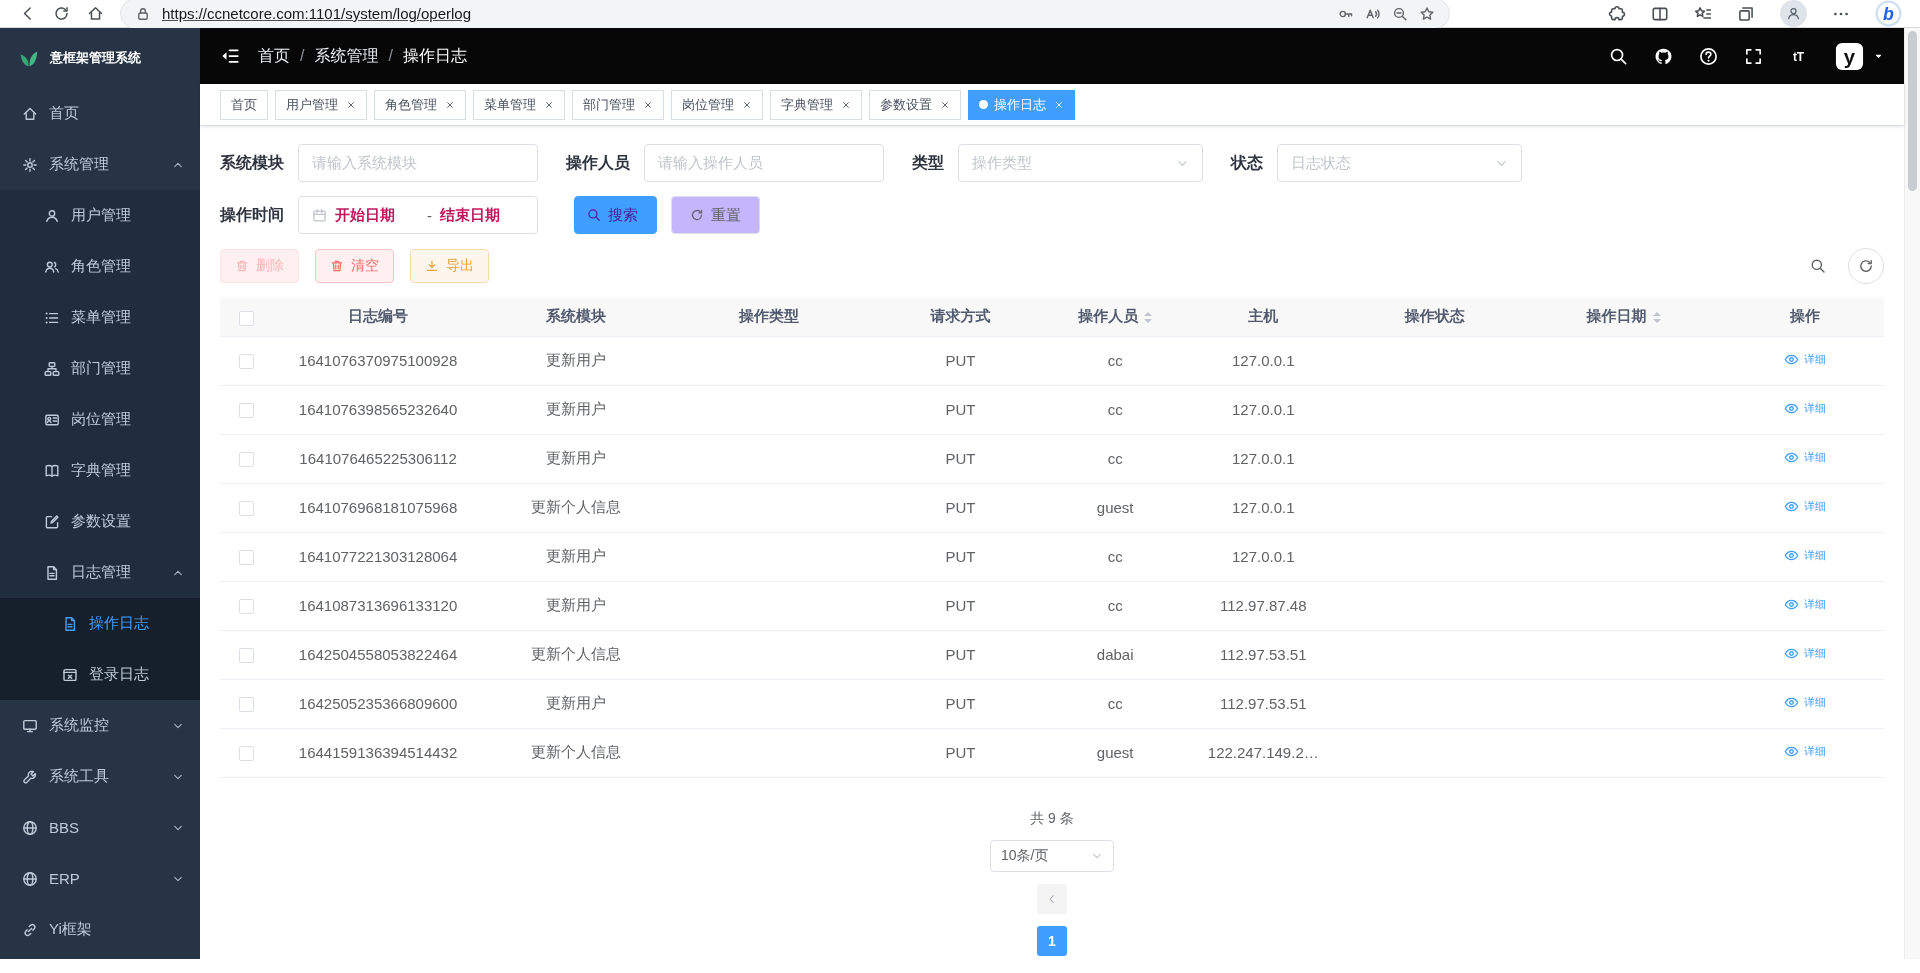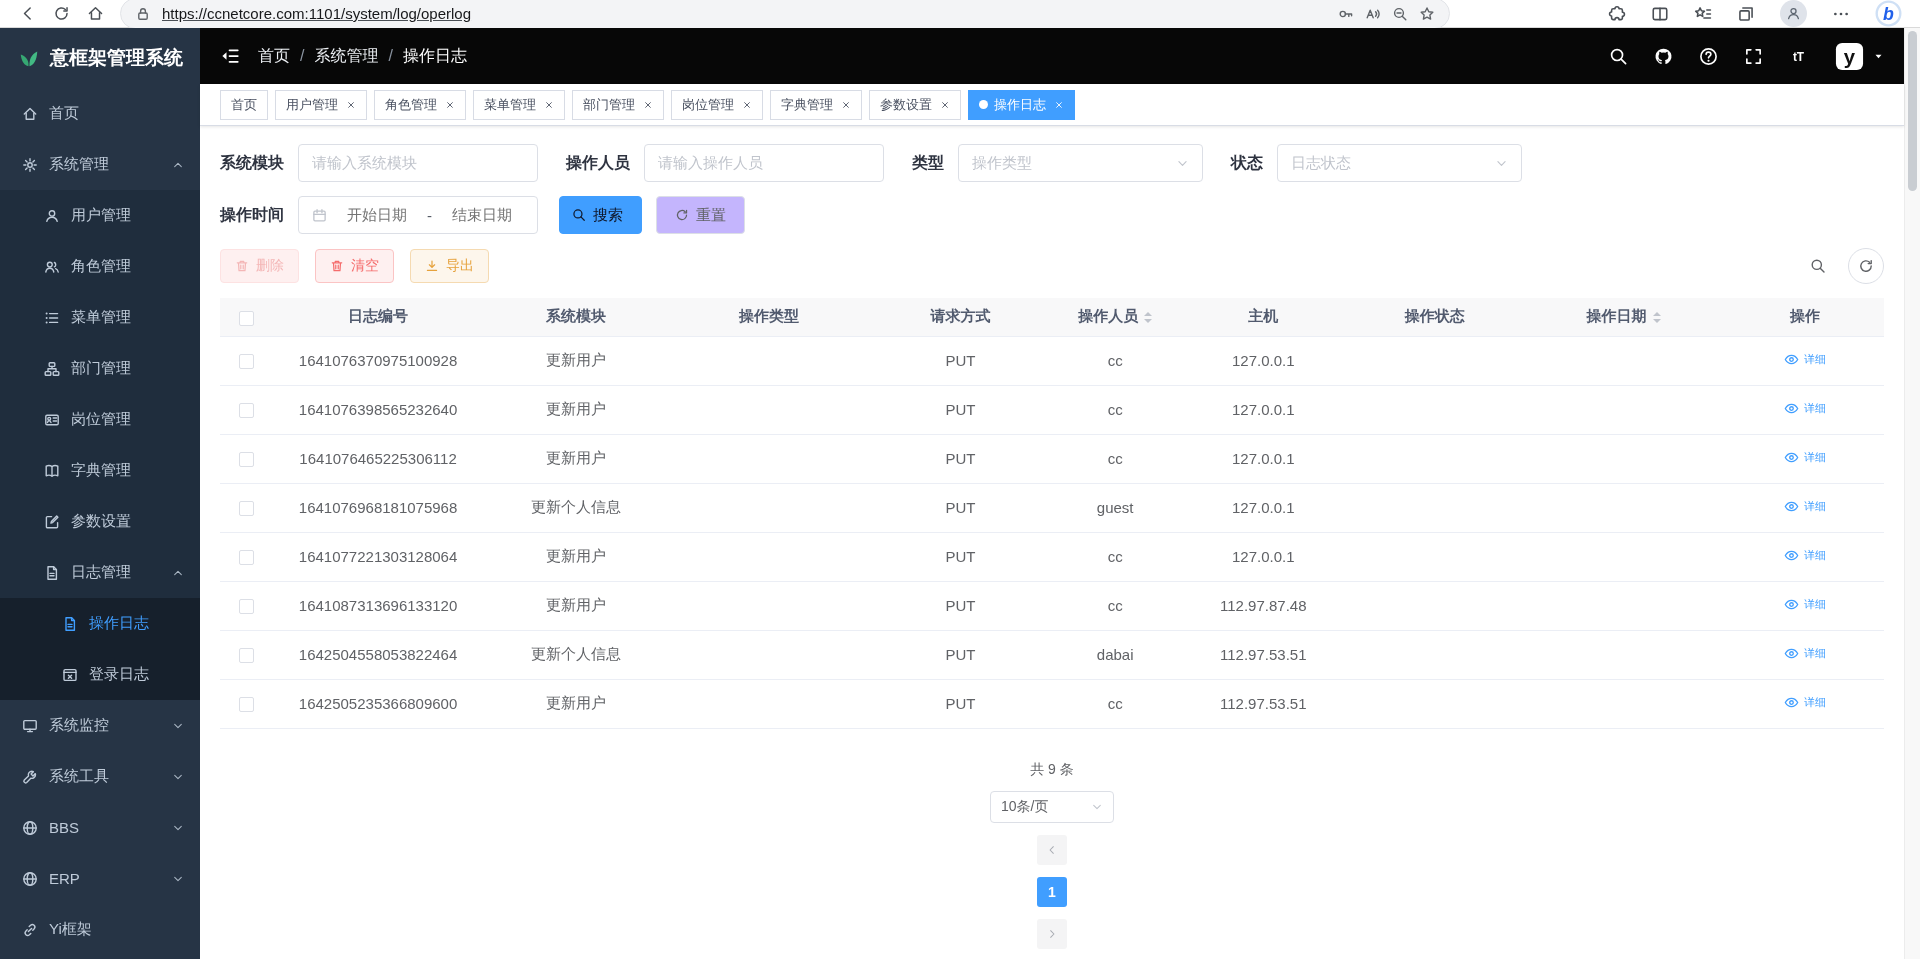--- a/index.html
+++ b/index.html
@@ -21,21 +21,21 @@
   .b-right{margin-left:auto;display:flex;align-items:center;gap:25px;padding-right:8px;font-size:18px;}
   .b-right>span{cursor:pointer;display:flex;}
   .profile-circle{width:27px;height:27px;border-radius:50%;background:#dfe3ea;color:#5c6570;display:flex;align-items:center;justify-content:center;font-size:15px;}
   .bing{font-size:27px;}
 
   
   .app{display:flex;height:931px;}
 
   
   .sidebar{width:200px;background:#263445;flex-shrink:0;display:flex;flex-direction:column;overflow:hidden;}
-  .logo{height:60px;display:flex;align-items:center;gap:10px;padding-left:18px;color:#fff;font-weight:bold;font-size:19px;flex-shrink:0;}
+  .logo{height:60px;display:flex;align-items:center;gap:10px;padding-left:18px;color:#fff;font-weight:bold;font-size:13px;flex-shrink:0;}
   .logo .svg-ic{font-size:22px;}
   .menu{flex:1;overflow:hidden;font-size:15px;color:#bfcbd9;}
   .menu-item{height:51px;display:flex;align-items:center;gap:11px;cursor:pointer;white-space:nowrap;}
   .menu-item.l1{padding-left:22px;}
   .menu-item.l2{padding-left:44px;}
   .menu-item.l3{padding-left:62px;}
   .menu-item .mi-ic{font-size:16px;display:flex;}
   .menu-item .chev{margin-left:auto;margin-right:16px;font-size:12px;display:flex;color:#aab7c4;}
   .submenu{background:#1f2d3d;}
   .submenu .submenu{background:#16202c;}
@@ -68,26 +68,26 @@
   .filter-row{display:flex;align-items:center;margin-bottom:14px;}
   .f-group{display:flex;align-items:center;margin-right:28px;}
   .f-label{font-size:16px;font-weight:bold;color:#2e3340;margin-right:14px;white-space:nowrap;}
   .el-input,.el-select,.el-date{height:38px;border:1px solid #dcdfe6;border-radius:4px;background:#fff;display:flex;align-items:center;padding:0 13px;font-size:15px;color:#606266;gap:8px;}
   .w240{width:240px;}.w245{width:245px;}
   .placeholder{color:#c0c4cc;white-space:nowrap;}
   .el-select{justify-content:space-between;cursor:pointer;}
   .sel-caret{color:#c0c4cc;font-size:13px;display:flex;}
   .el-date{cursor:pointer;}
   .el-date .cal{color:#c0c4cc;font-size:15px;display:flex;}
-  .el-date .ph{flex:1;text-align:center;color:#737373;}
+  .el-date .ph{flex:1;color:#be185d;font-weight:bold;}
   .el-date .date-sep{color:#555b66;}
 
   .btn{height:38px;padding:0 18px;border-radius:4px;font-size:15px;display:inline-flex;align-items:center;gap:7px;cursor:pointer;border:1px solid #dcdfe6;background:#c4b5fd;color:#606266;font-family:inherit;white-space:nowrap;}
   .btn .svg-ic{font-size:14px;}
-  .btn-primary{background:#409eff;border-color:#409eff;color:#0f172a;margin-left:21px;padding-left:12px;}
+  .btn-primary{background:#409eff;border-color:#409eff;color:#4c1d95;margin-left:36px;padding-left:12px;}
   .btn-default{margin-left:14px;}
   .btn.sm{height:34px;padding:0 14px;font-size:14px;margin-right:16px;margin-left:0;}
   .btn-danger{background:#fef0f0;border-color:#fbc4c4;color:#f56c6c;}
   .btn-danger.disabled{color:#f4b6b6;border-color:#fde2e2;cursor:not-allowed;}
   .btn-warning{background:#fdf6ec;border-color:#f5dab1;color:#e6a23c;}
 
   .toolbar{display:flex;align-items:center;margin:8px 0 14px;}
   .toolbar-right{margin-left:auto;display:flex;align-items:center;gap:12px;color:#606266;}
   .tool-circle{width:36px;height:36px;border-radius:50%;display:flex;align-items:center;justify-content:center;font-size:16px;cursor:pointer;background:#fff;}
   .tool-circle.bordered{border:1px solid #dcdfe6;}
@@ -869,20 +869,40 @@
               <td><a class="detail-link">
                   <span>
                     <svg class="svg-ic" viewBox="0 0 16 16" aria-hidden="true">
                       <path d="M1.4 8C3.1 5 5.4 3.6 8 3.6S12.9 5 14.6 8C12.9 11 10.6 12.4 8 12.4S3.1 11 1.4 8z"></path>
                       <circle cx="8" cy="8" r="1.9"></circle>
                     </svg>
                   </span>
                   <span>详细</span>
                 </a></td>
             </tr>
+            <tr>
+              <td><span class="checkbox"></span></td>
+              <td>1644159136394514432</td>
+              <td>更新个人信息</td>
+              <td></td>
+              <td>PUT</td>
+              <td>guest</td>
+              <td>122.247.149.2…</td>
+              <td></td>
+              <td></td>
+              <td><a class="detail-link">
+                  <span>
+                    <svg class="svg-ic" viewBox="0 0 16 16" aria-hidden="true">
+                      <path d="M1.4 8C3.1 5 5.4 3.6 8 3.6S12.9 5 14.6 8C12.9 11 10.6 12.4 8 12.4S3.1 11 1.4 8z"></path>
+                      <circle cx="8" cy="8" r="1.9"></circle>
+                    </svg>
+                  </span>
+                  <span>详细</span>
+                </a></td>
+            </tr>
           </tbody>
       </table>
 
       <div class="pagination">
         <span>共 9 条</span>
         <div class="pg-size">
           <span>10条/页</span>
           <span>
               <svg class="svg-ic" viewBox="0 0 16 16" aria-hidden="true">
                 <path d="M3.6 5.8 8 10.2l4.4-4.4"></path>

